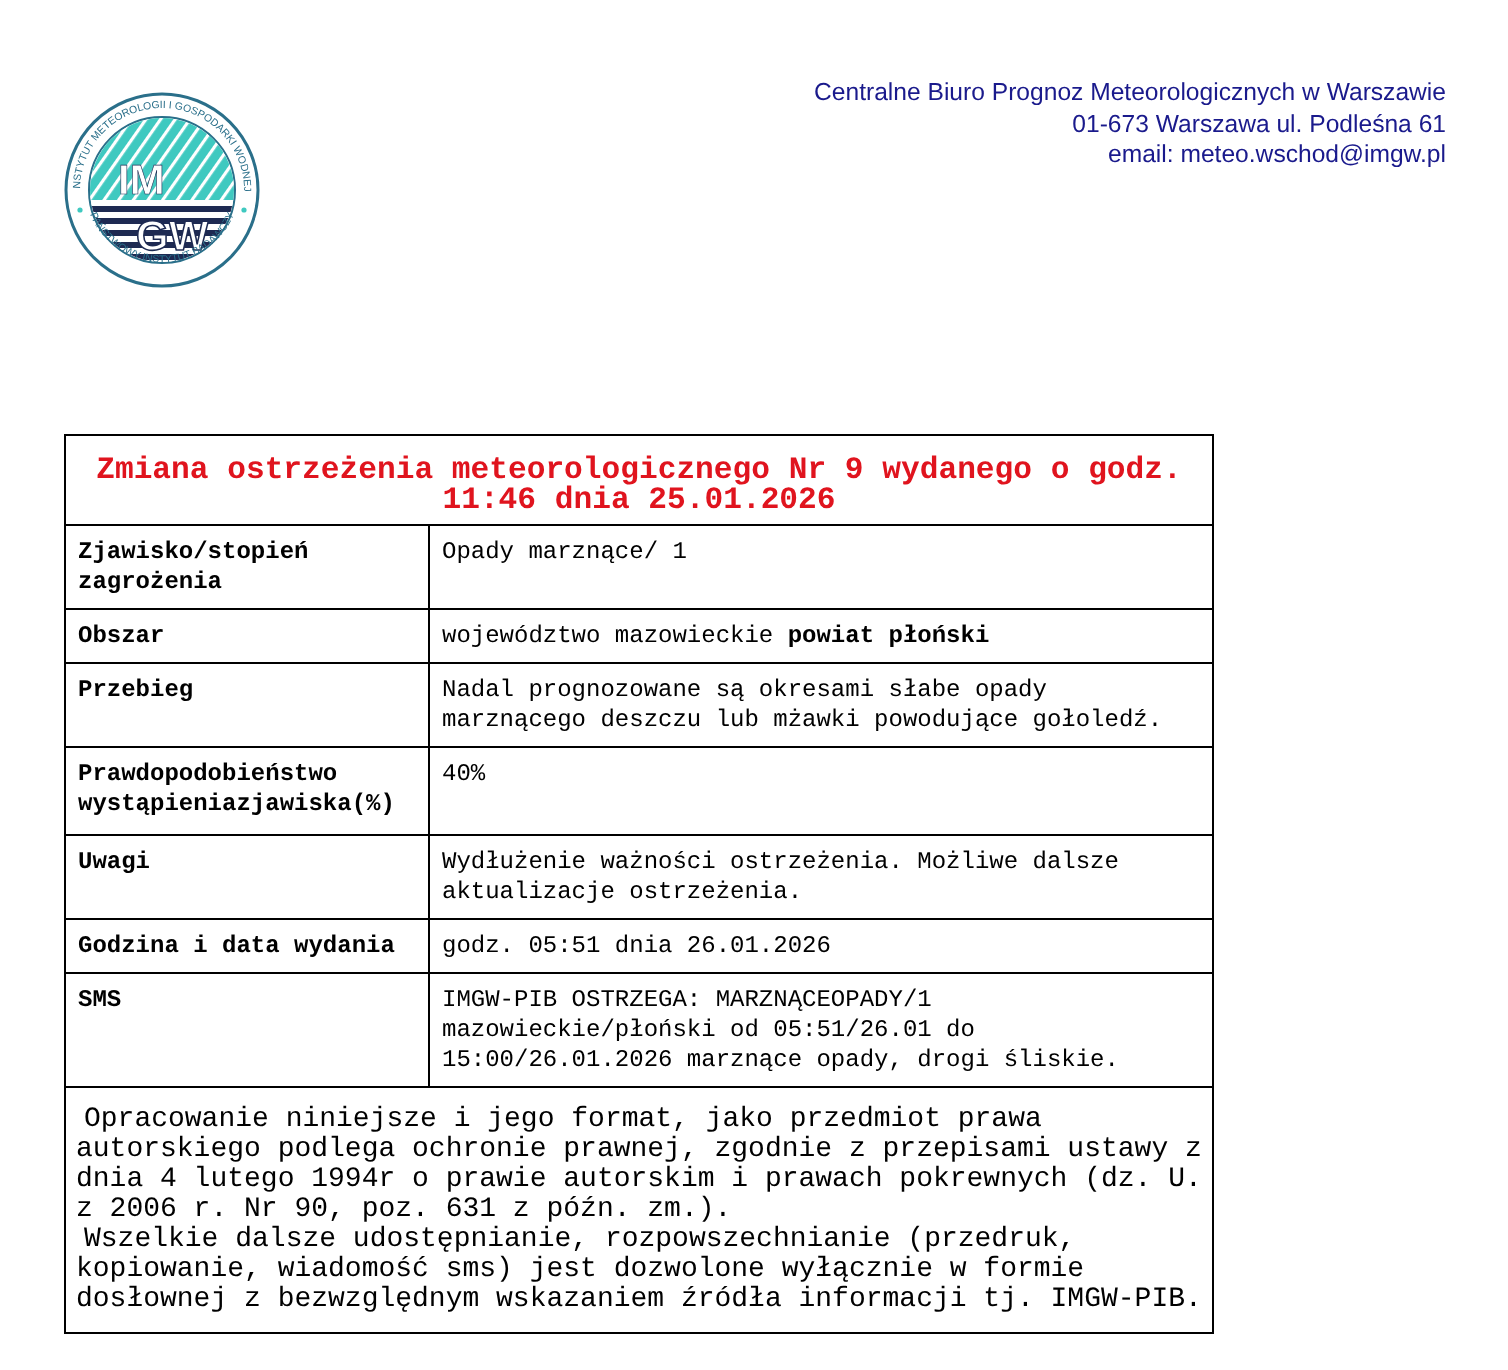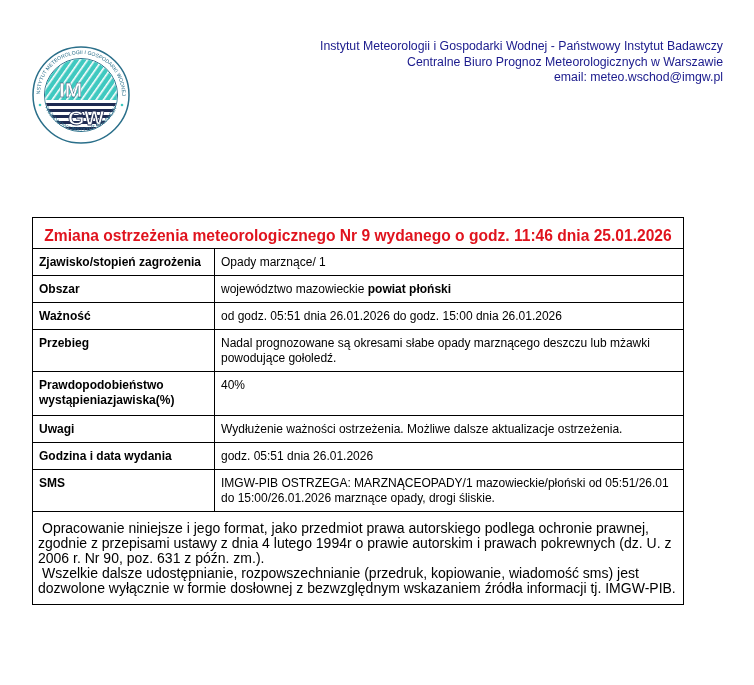--- a/index.html
+++ b/index.html
@@ -1,22 +1,22 @@
 <!DOCTYPE html>
 <html><head>
 <meta charset="utf-8">
 <style>
   html, body { margin:0; padding:0; background:#ffffff; }
   body { width:754px; height:685px; position:relative; overflow:hidden; }
   .logo { position:absolute; left:31px; top:45px; width:100px; height:100px; }
   .header { position:absolute; right:31px; top:39px; text-align:right;
             font-family:"Liberation Sans", sans-serif; font-size:12.3px; color:#1a1a8c; line-height:15.5px; }
   .header .bold { font-weight:normal; }
-  .warn-table { position:absolute; left:32px; top:217px; width:652px; border-collapse:collapse;
-                font-family:Liberation Sans, sans-serif; font-size:12px; color:#000; }
+  .warn-table { position:absolute; left:32px; top:217px; width:575px; border-collapse:collapse;
+                font-family:Liberation Mono, monospace; font-size:12px; color:#000; }
   .warn-table td { border:1px solid #000; vertical-align:top; padding:6px 5px 5px 6px; line-height:15px; }
   .warn-table td.lbl { width:170px; font-weight:bold; }
   .title-cell { color:#e0141e; font-weight:bold; font-size:15.6px; text-align:center; padding:10px 4px 4px 4px !important; height:16px; }
   .footer-cell { font-size:14px; line-height:15.5px; padding:9px 5px 8px 5px !important; }
   .ind { padding-left:4px; }
 </style>
 </head>
 <body>
 
 <div class="logo">
@@ -50,41 +50,37 @@
     </text>
     <text font-family="Liberation Sans, sans-serif" font-size="5.2" fill="#2a6f8a">
       <textPath href="#ringBot" startOffset="50%" text-anchor="middle">PAŃSTWOWY INSTYTUT BADAWCZY</textPath>
     </text>
     <circle cx="9" cy="60" r="1.3" fill="#3fc9c0"></circle>
     <circle cx="91" cy="60" r="1.3" fill="#3fc9c0"></circle>
   </svg>
 </div>
 
 <div class="header">
-  <div>Instytut Meteorologii i Gospodarki Wodnej - Państwowy Instytut Badawczy</div>
   <div class="bold">Centralne Biuro Prognoz Meteorologicznych w Warszawie</div>
+  <div>01-673 Warszawa ul. Podleśna  61</div>
   <div>email: meteo.wschod@imgw.pl</div>
 </div>
 
 <table class="warn-table">
   <tbody>
       <tr>
     <td colspan="2" class="title-cell">Zmiana ostrzeżenia meteorologicznego Nr 9 wydanego o godz. 11:46 dnia 25.01.2026</td>
   </tr>
   <tr>
     <td class="lbl">Zjawisko/stopień zagrożenia</td>
     <td>Opady marznące/ 1</td>
   </tr>
   <tr>
     <td class="lbl">Obszar</td>
     <td><span>województwo mazowieckie </span><b>powiat płoński</b></td>
-  </tr>
-  <tr>
-    <td class="lbl">Ważność</td>
-    <td>od godz. 05:51 dnia 26.01.2026 do godz. 15:00 dnia 26.01.2026</td>
   </tr>
   <tr>
     <td class="lbl">Przebieg</td>
     <td>Nadal prognozowane są okresami słabe opady marznącego deszczu lub mżawki powodujące gołoledź.</td>
   </tr>
   <tr>
     <td class="lbl" style="height:32px">Prawdopodobieństwo wystąpieniazjawiska(%)</td>
     <td>40%</td>
   </tr>
   <tr>

